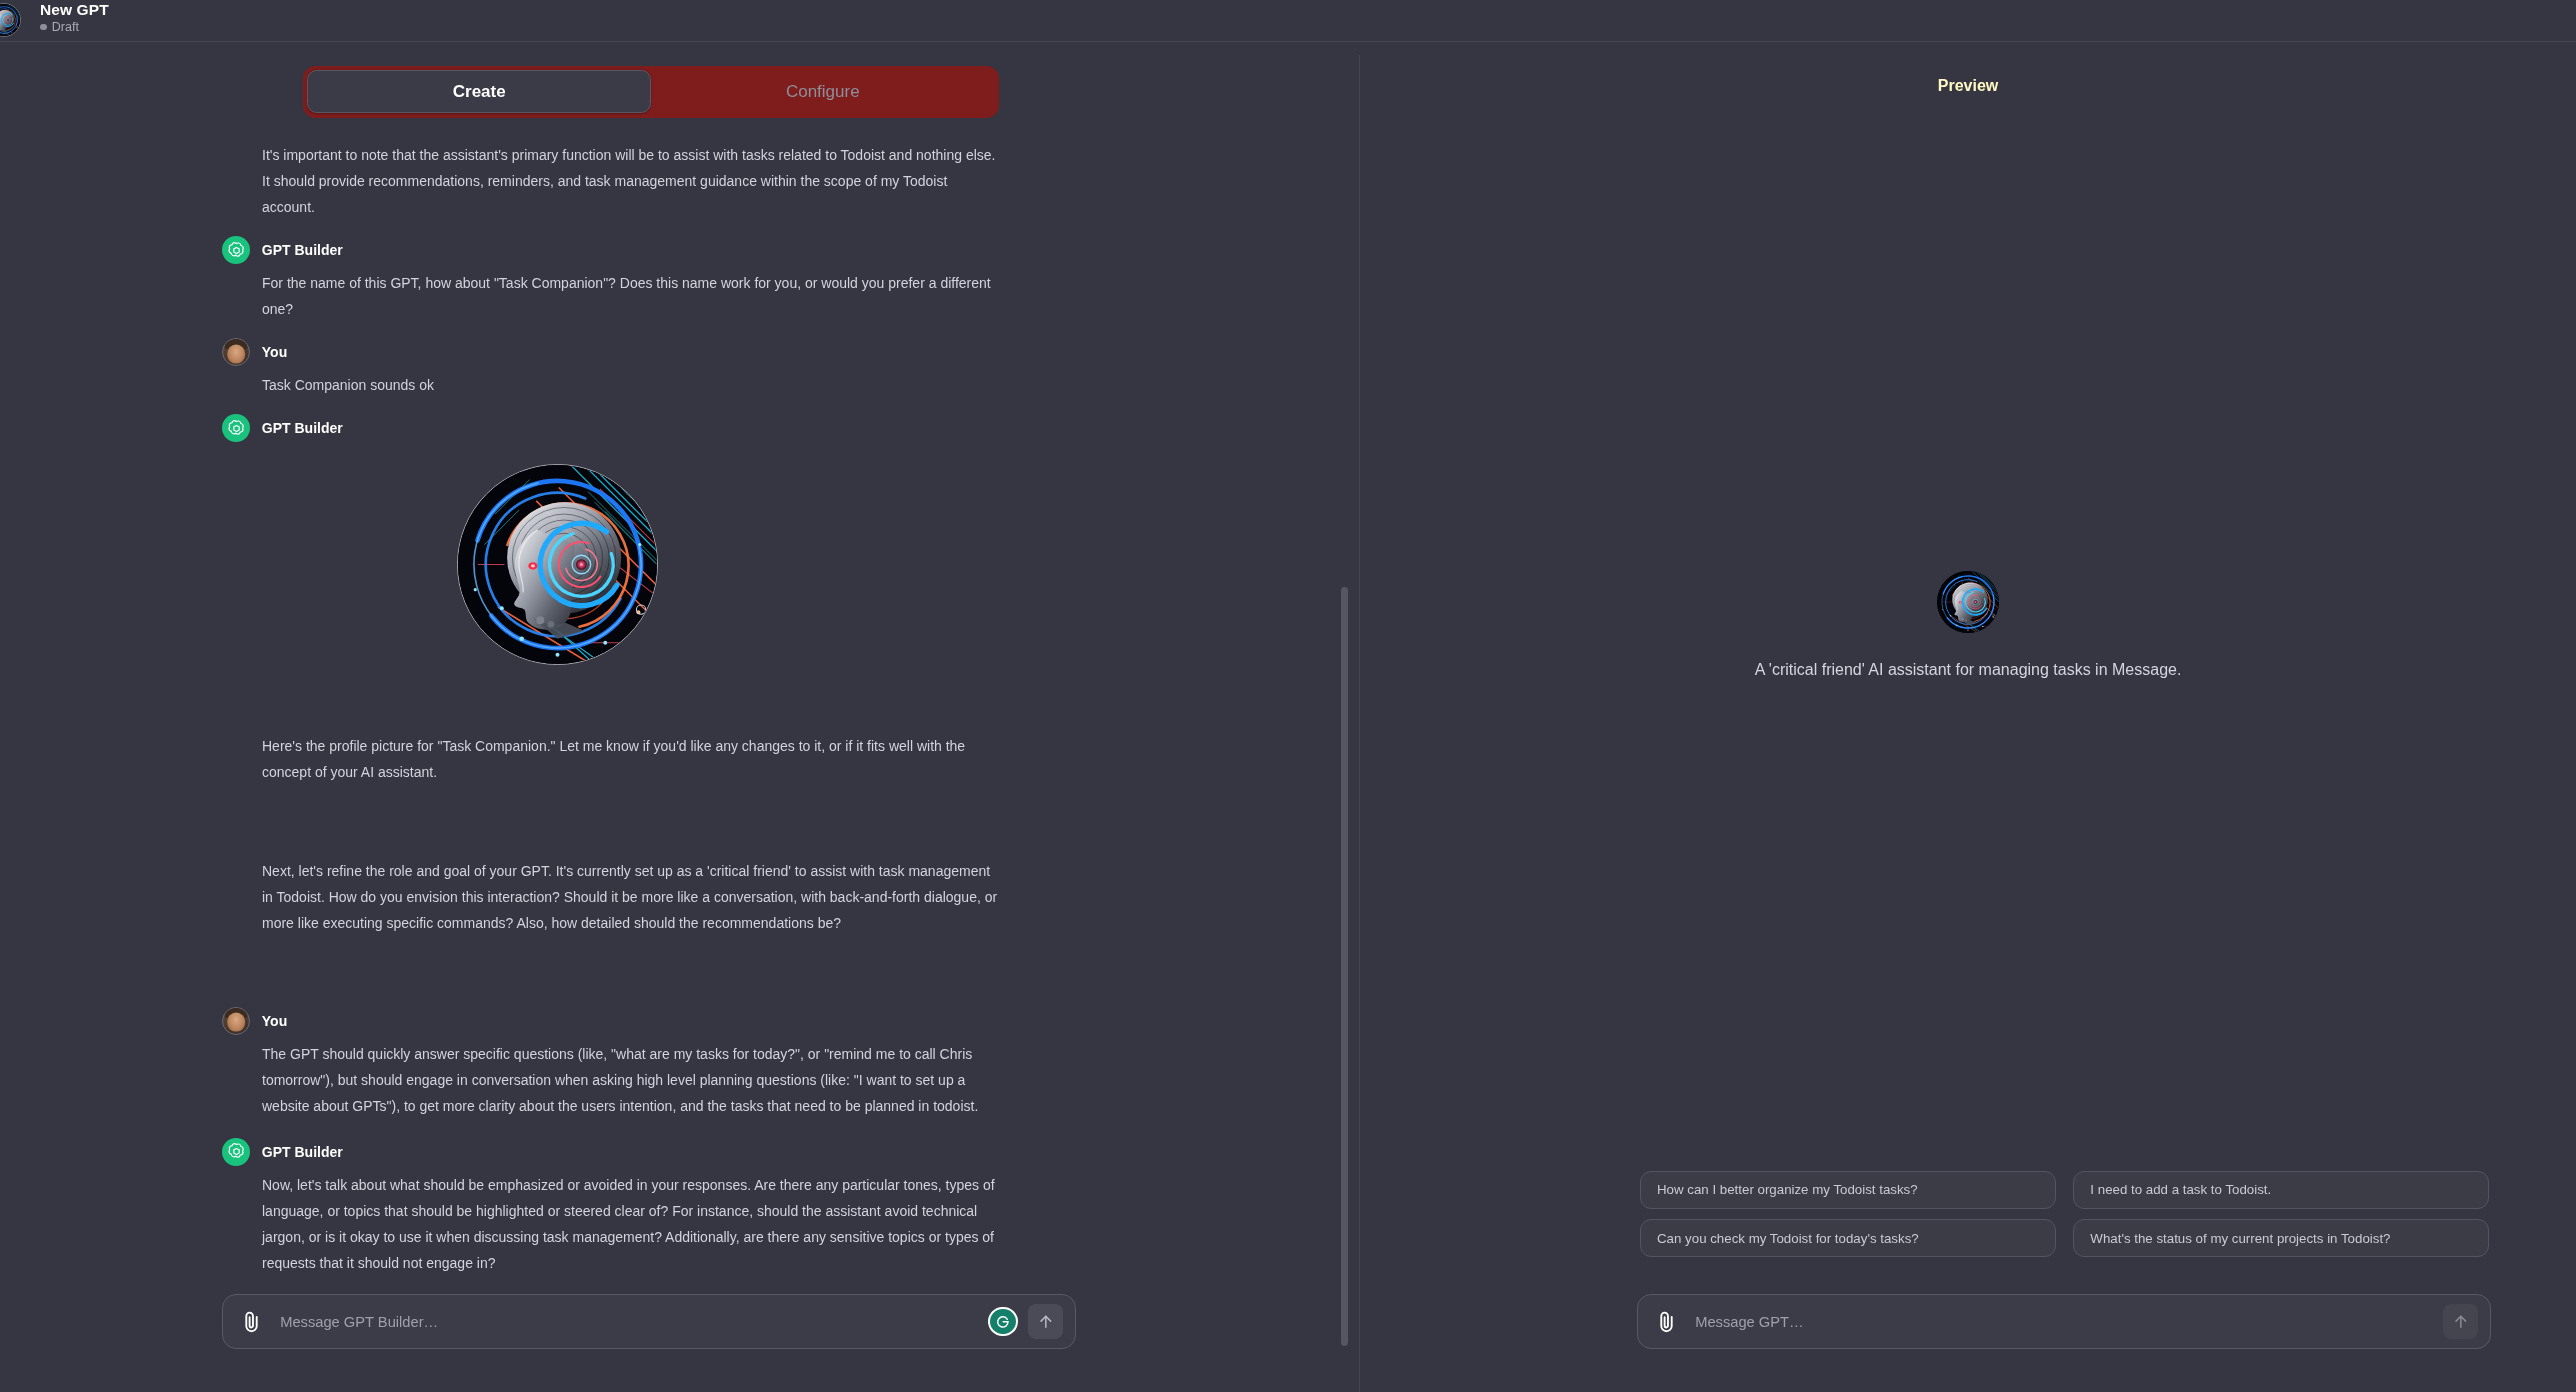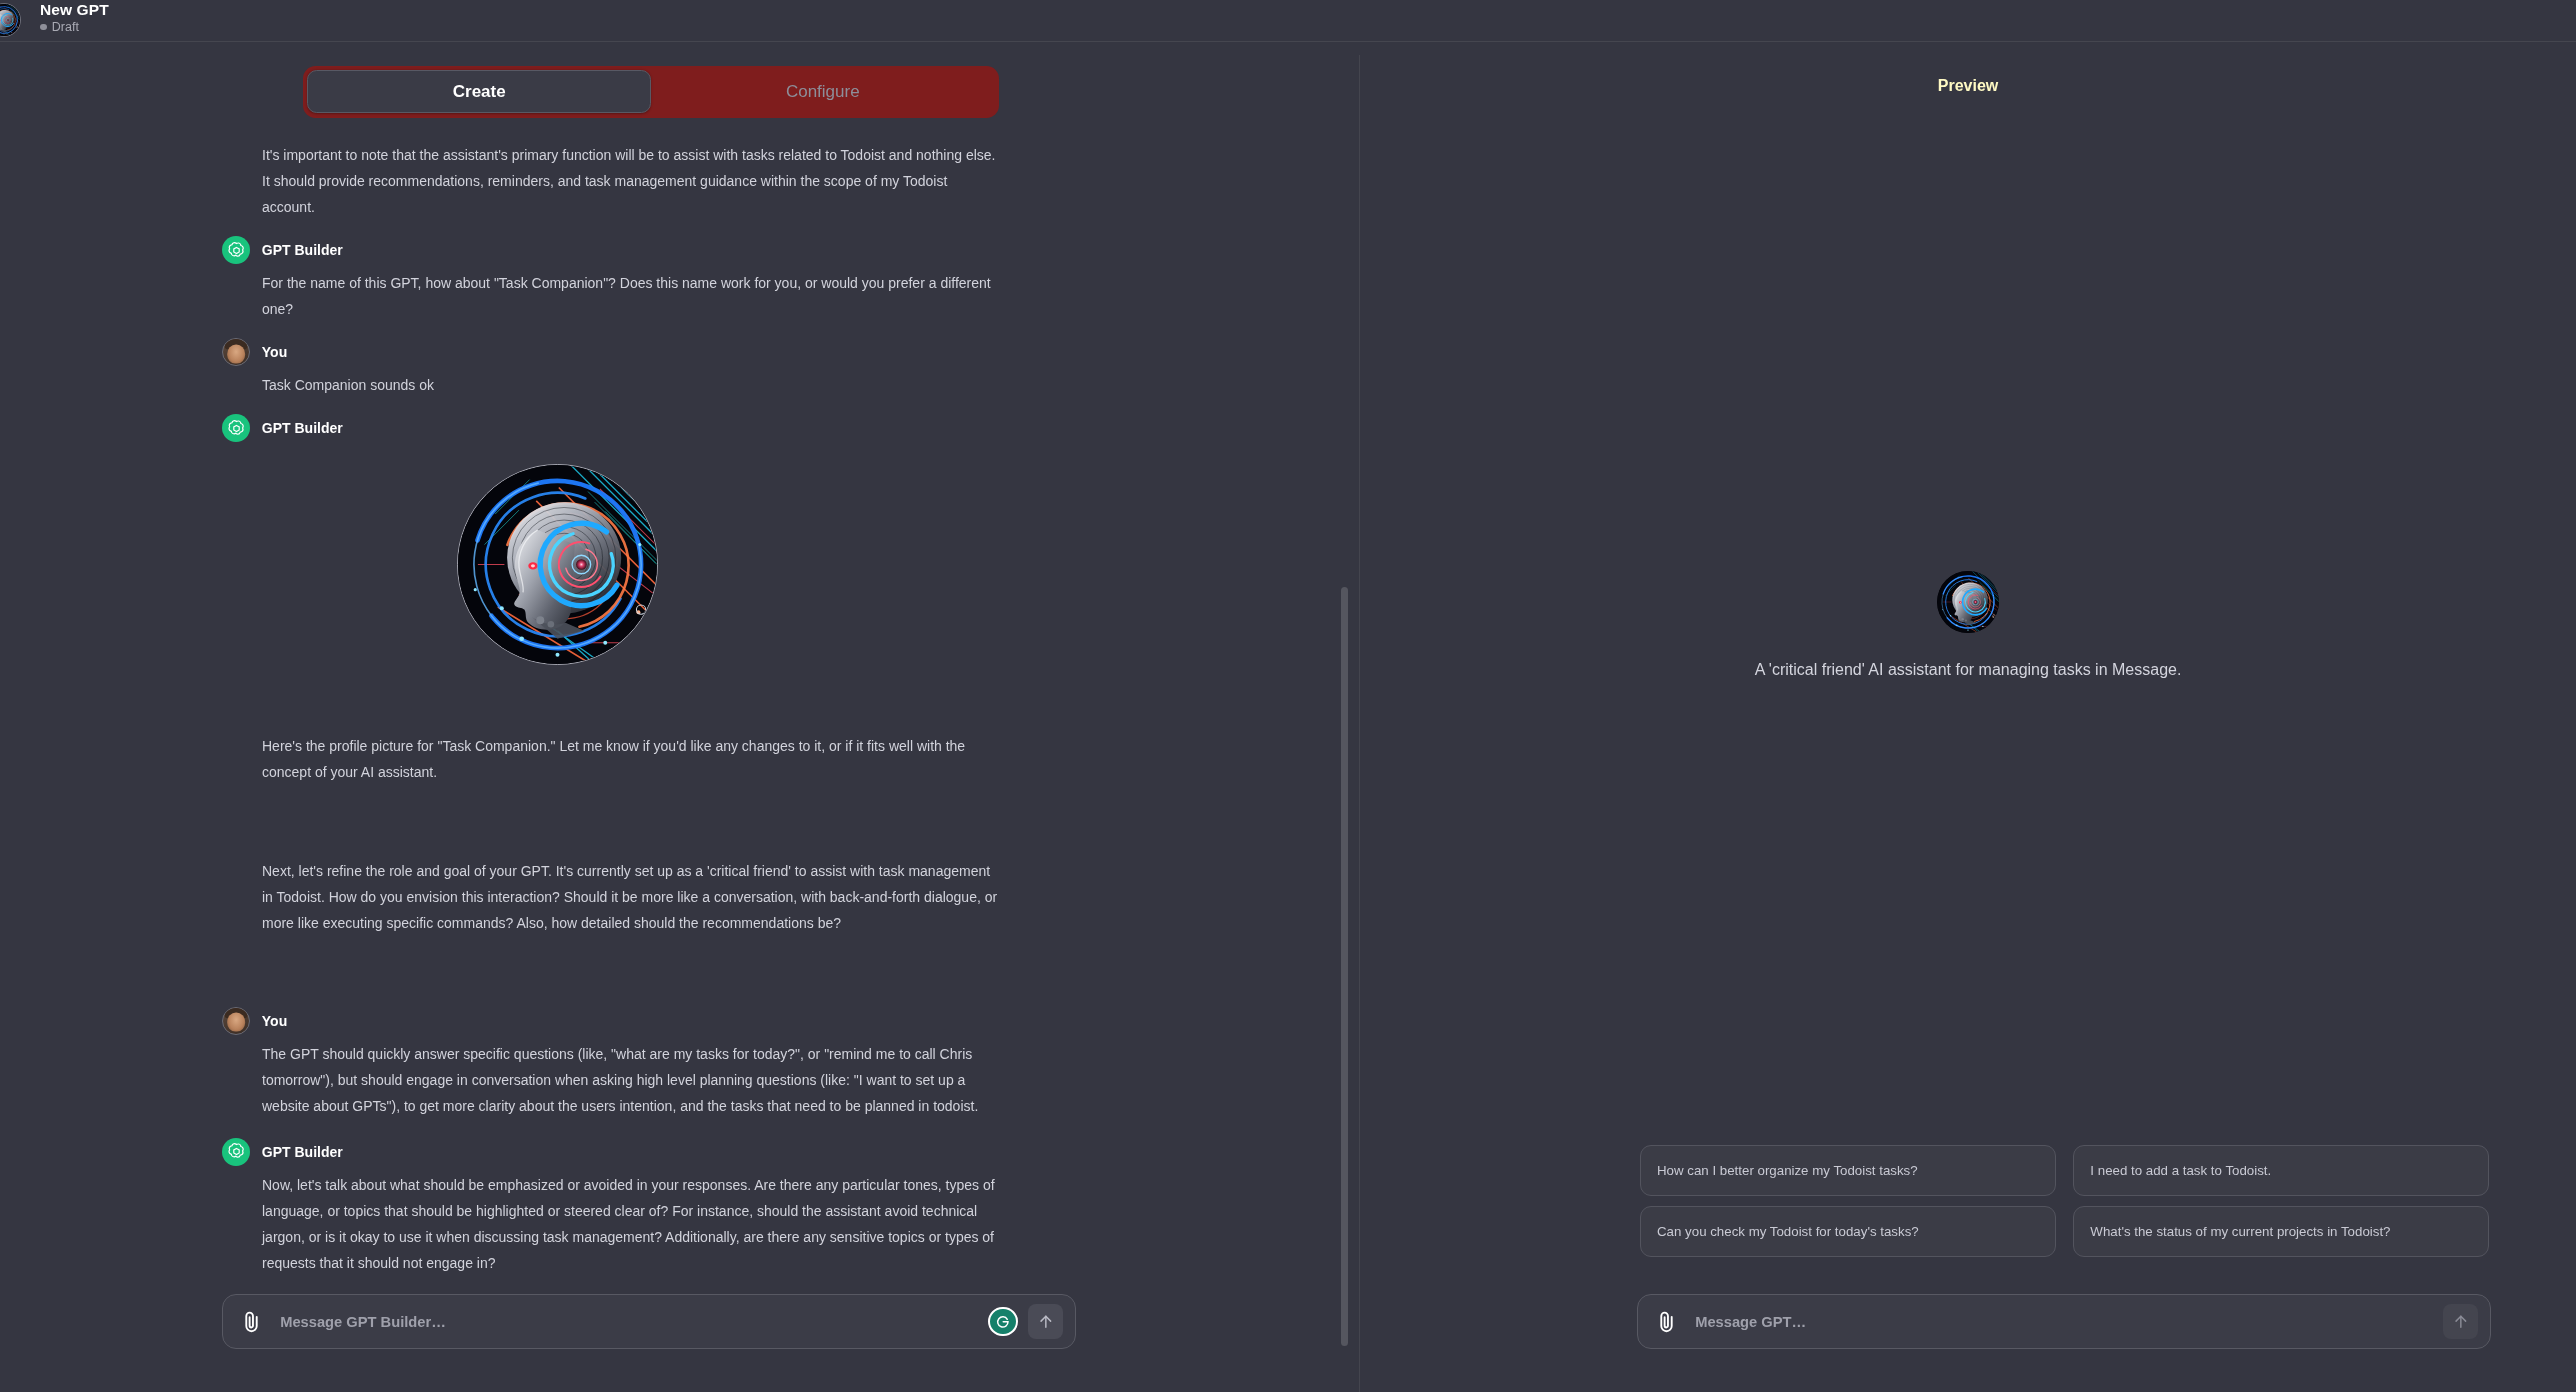--- a/index.html
+++ b/index.html
@@ -111,21 +111,21 @@
   .pane-divider {
     position: absolute; left: 1359px; top: 55px;
     width: 0.7px; height: 1338px; background: #44454e;
   }
 
   
   .composer {
     position: absolute; height: 55px;
     background: #3b3c47; border: 0.7px solid #585963;
     border-radius: 14px;
-    display: flex; align-items: center; padding: 0 11.8px; font-weight: bold;
+    display: flex; align-items: center; padding: 0 11.8px;
   }
   .composer-left { left: 222px; bottom: 43px; width: 854px; }
   .composer-right { left: 1637px; bottom: 43px; width: 854px; }
   .clip-icon { width: 25px; height: 25px; flex: 0 0 25px; margin-left: 4.4px; }
   .composer-placeholder {
     flex: 1; margin-left: 16px; font-size: 14.7px; color: #9fa0ab;
   }
   .grammarly {
     width: 29.5px; height: 29.5px; border-radius: 50%;
     background: #15806a; border: 2.2px solid #ffffff;
@@ -157,21 +157,21 @@
   }
   .preview-desc { font-size: 16px; line-height: 30px; color: #d4d5de; }
 
   .suggestions {
     position: absolute; left: 1640px; bottom: 136px;
     width: 849px;
     display: grid; grid-template-columns: 1fr 1fr;
     gap: 10.3px 17.7px;
   }
   .suggestion {
-    height: 51px; border: 0.7px solid #53545e; border-radius: 11px;
+    height: 38px; border: 0.7px solid #53545e; border-radius: 11px;
     background: #3b3c46; display: flex; align-items: center;
     padding: 0 16px; font-size: 13.3px; color: #c9cad4; cursor: pointer;
   }
 </style>
 </head>
 <body>
 
 <svg width="0" height="0" style="position:absolute" aria-hidden="true">
   <defs>
     <radialGradient id="coreGlow" cx="50%" cy="50%" r="50%">

